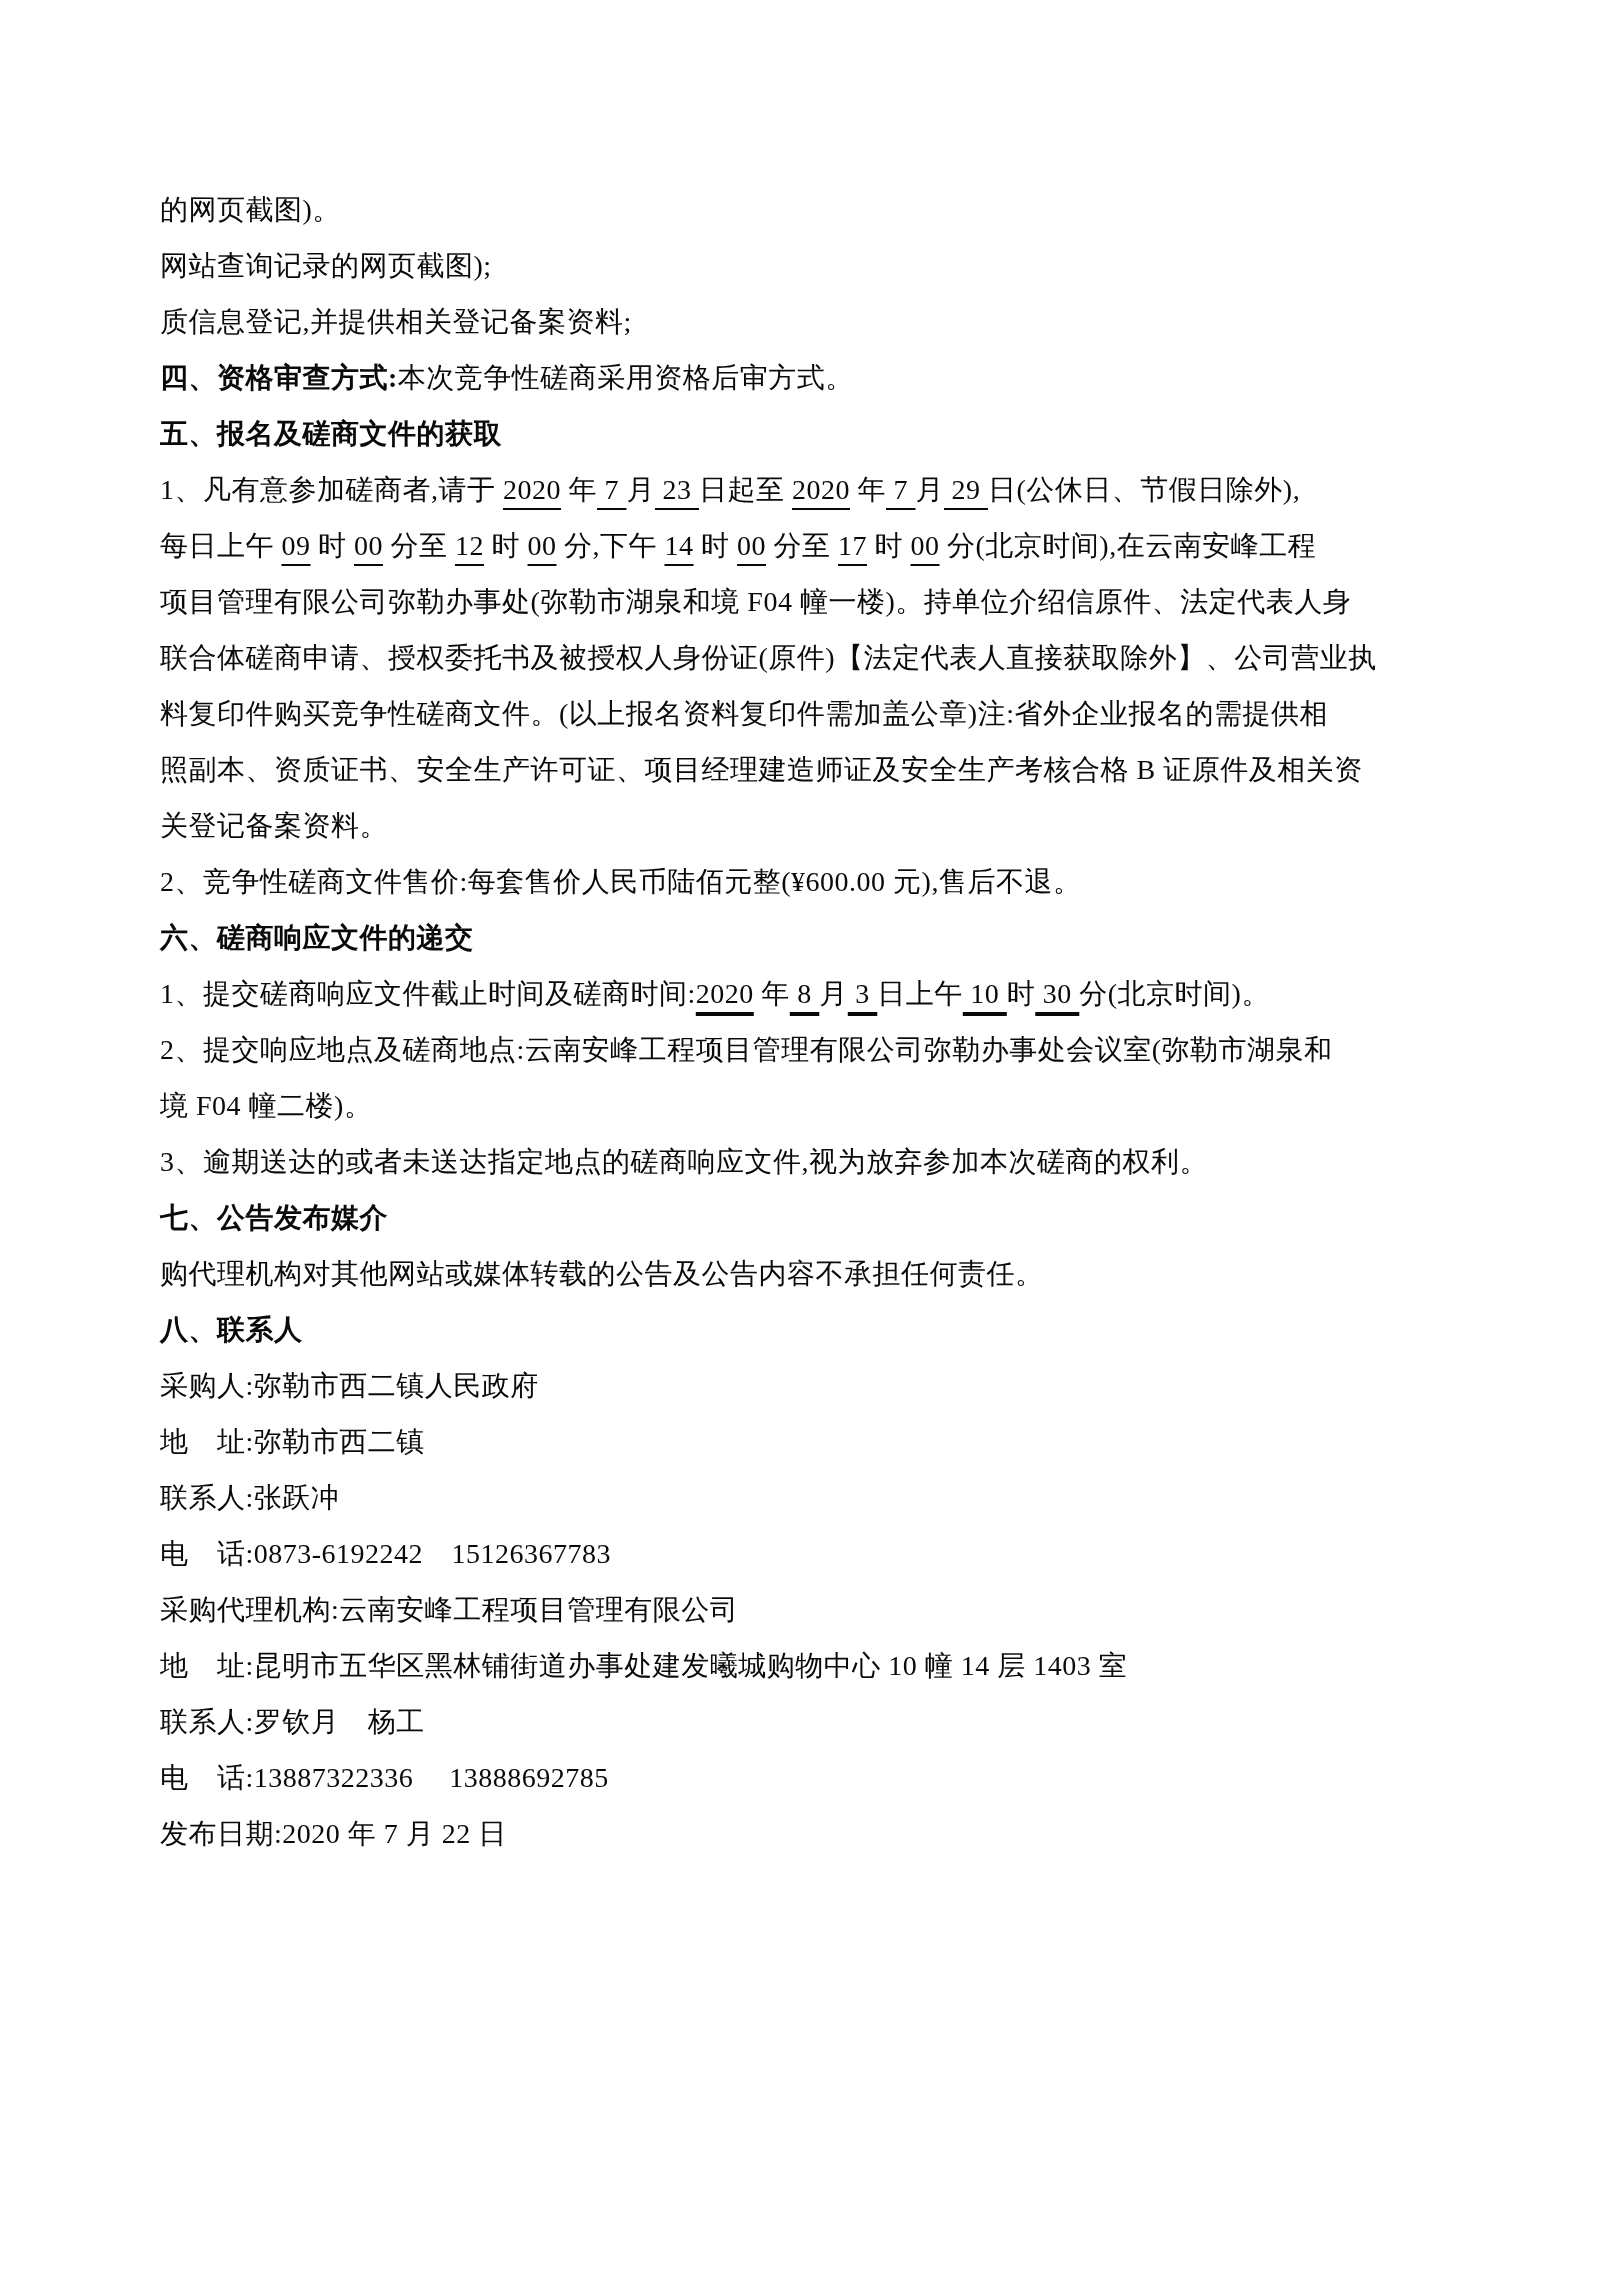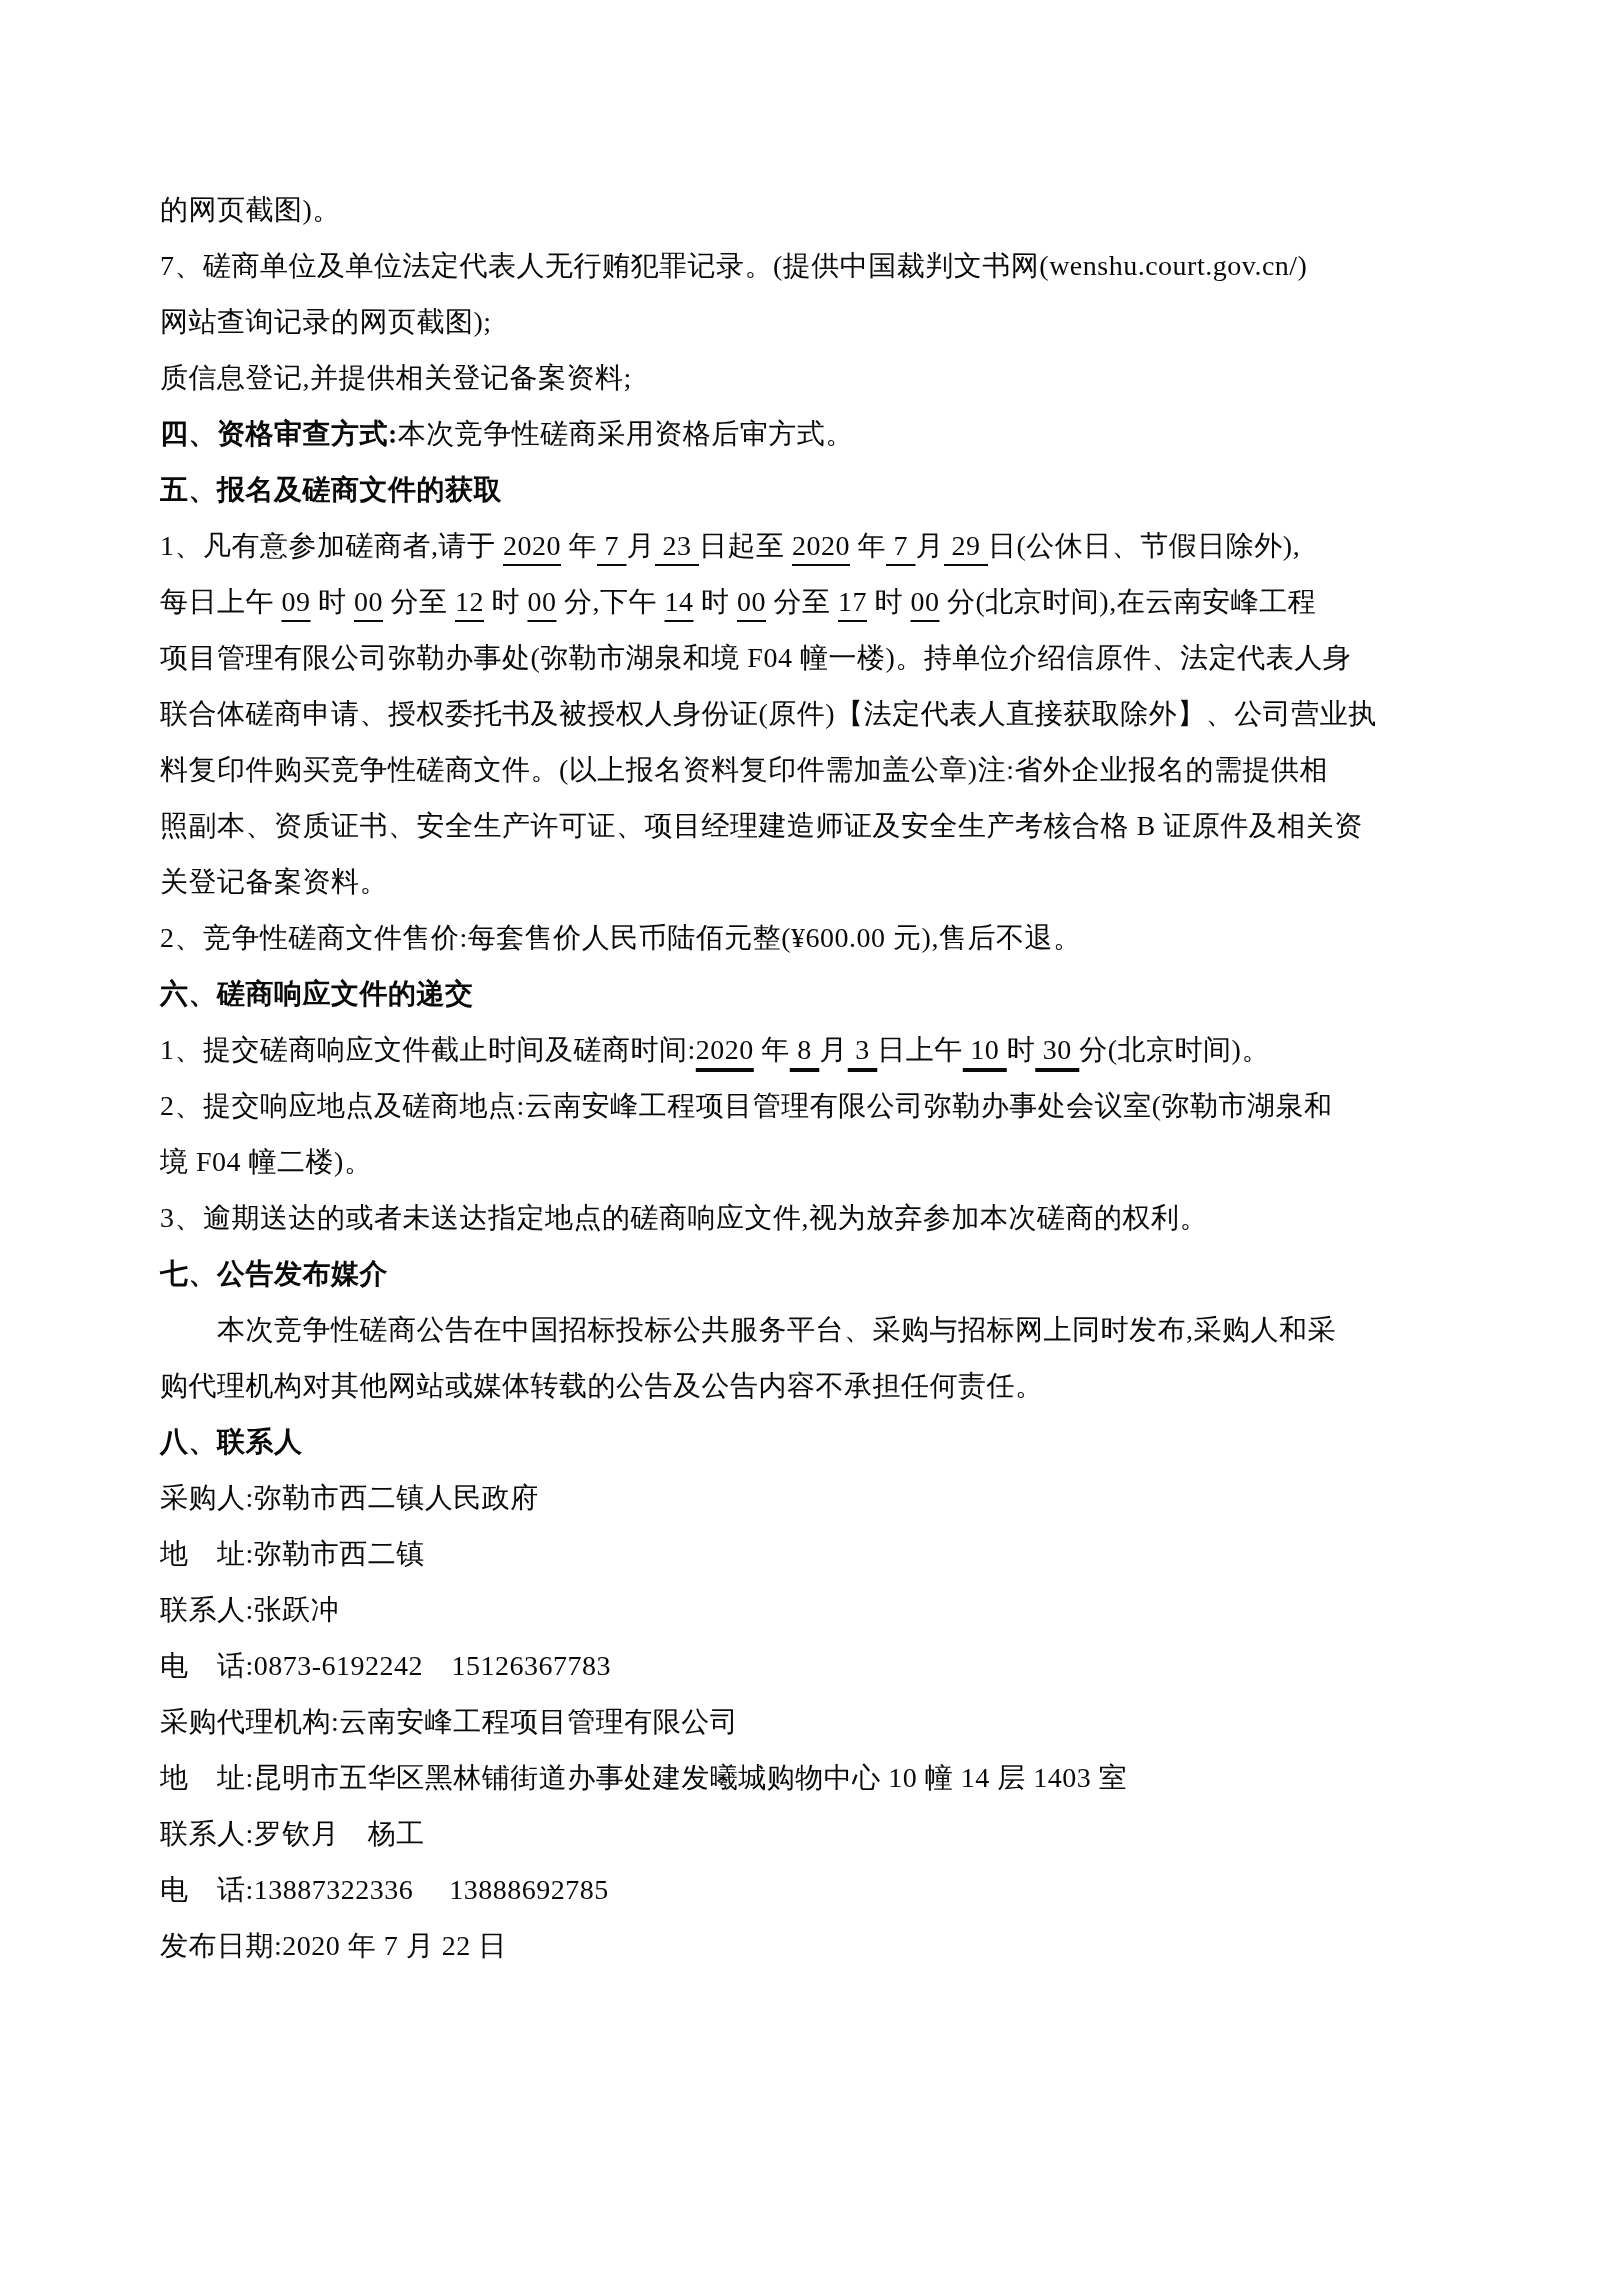--- a/index.html
+++ b/index.html
@@ -35,40 +35,38 @@
     text-decoration-skip-ink: none;
   }
   .u-thick { text-decoration-thickness: 3.9px; }
 </style>
 </head>
 <body>
 
 <div class="page">
   <div class="content">
       <div class="line"><span class="run">的网页截图)。</span></div>
-      <div class="line"><span class="run">7、磋商单位及单位法定代表人无行贿犯罪记录。(提供中国裁判文书网(wenshu.court.gov.cn/)</span></div>
       <div class="line"><span class="run">网站查询记录的网页截图);</span></div>
       <div class="line"><span class="run">质信息登记,并提供相关登记备案资料;</span></div>
       <div class="line"><span class="run b">四、资格审查方式:</span><span class="run">本次竞争性磋商采用资格后审方式。</span></div>
       <div class="line"><span class="run b">五、报名及磋商文件的获取</span></div>
       <div class="line"><span class="run">1、凡有意参加磋商者,请于 </span><span class="run u">2020</span><span class="run"> 年</span><span class="run u"> 7 </span><span class="run">月</span><span class="run u"> 23 </span><span class="run">日起至 </span><span class="run u">2020</span><span class="run"> 年</span><span class="run u"> 7 </span><span class="run">月</span><span class="run u"> 29 </span><span class="run">日(公休日、节假日除外),</span></div>
       <div class="line"><span class="run">每日上午 </span><span class="run u">09</span><span class="run"> 时 </span><span class="run u">00</span><span class="run"> 分至 </span><span class="run u">12</span><span class="run"> 时 </span><span class="run u">00</span><span class="run"> 分,下午 </span><span class="run u">14</span><span class="run"> 时 </span><span class="run u">00</span><span class="run"> 分至 </span><span class="run u">17</span><span class="run"> 时 </span><span class="run u">00</span><span class="run"> 分(北京时间),在云南安峰工程</span></div>
       <div class="line"><span class="run">项目管理有限公司弥勒办事处(弥勒市湖泉和境 F04 幢一楼)。持单位介绍信原件、法定代表人身</span></div>
       <div class="line"><span class="run">联合体磋商申请、授权委托书及被授权人身份证(原件)【法定代表人直接获取除外】、公司营业执</span></div>
       <div class="line"><span class="run">料复印件购买竞争性磋商文件。(以上报名资料复印件需加盖公章)注:省外企业报名的需提供相</span></div>
       <div class="line"><span class="run">照副本、资质证书、安全生产许可证、项目经理建造师证及安全生产考核合格 B 证原件及相关资</span></div>
       <div class="line"><span class="run">关登记备案资料。</span></div>
       <div class="line"><span class="run">2、竞争性磋商文件售价:每套售价人民币陆佰元整(¥600.00 元),售后不退。</span></div>
       <div class="line"><span class="run b">六、磋商响应文件的递交</span></div>
       <div class="line"><span class="run">1、提交磋商响应文件截止时间及磋商时间:</span><span class="run u u-thick">2020</span><span class="run"> 年</span><span class="run u u-thick"> 8 </span><span class="run">月</span><span class="run u u-thick"> 3 </span><span class="run">日上午</span><span class="run u u-thick"> 10 </span><span class="run">时</span><span class="run u u-thick"> 30 </span><span class="run">分(北京时间)。</span></div>
       <div class="line"><span class="run">2、提交响应地点及磋商地点:云南安峰工程项目管理有限公司弥勒办事处会议室(弥勒市湖泉和</span></div>
       <div class="line"><span class="run">境 F04 幢二楼)。</span></div>
       <div class="line"><span class="run">3、逾期送达的或者未送达指定地点的磋商响应文件,视为放弃参加本次磋商的权利。</span></div>
       <div class="line"><span class="run b">七、公告发布媒介</span></div>
-      <div class="line indent"><span class="run">本次竞争性磋商公告在中国招标投标公共服务平台、采购与招标网上同时发布,采购人和采</span></div>
       <div class="line"><span class="run">购代理机构对其他网站或媒体转载的公告及公告内容不承担任何责任。</span></div>
       <div class="line"><span class="run b">八、联系人</span></div>
       <div class="line"><span class="run">采购人:弥勒市西二镇人民政府</span></div>
       <div class="line"><span class="run">地　址:弥勒市西二镇</span></div>
       <div class="line"><span class="run">联系人:张跃冲</span></div>
       <div class="line"><span class="run">电　话:0873-6192242　15126367783</span></div>
       <div class="line"><span class="run">采购代理机构:云南安峰工程项目管理有限公司</span></div>
       <div class="line"><span class="run">地　址:昆明市五华区黑林铺街道办事处建发曦城购物中心 10 幢 14 层 1403 室</span></div>
       <div class="line"><span class="run">联系人:罗钦月　杨工</span></div>
       <div class="line"><span class="run">电　话:13887322336　 13888692785</span></div>

